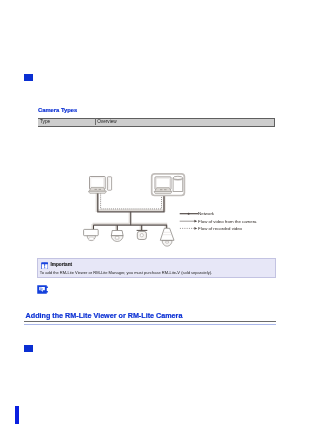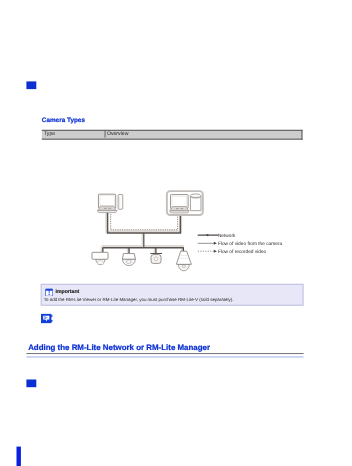--- a/index.html
+++ b/index.html
@@ -150,20 +150,20 @@
   <div class="abs imp-title" style="left:12.9px;top:3px;">Important</div>
   <div class="abs imp-body" style="left:2.2px;top:11.3px;">To add the RM-Lite Viewer or RM-Lite Manager, you must purchase RM-Lite-V (sold separately).</div>
 </div>
 
 <svg class="abs" style="left:37.1px;top:284.9px;" width="11.1" height="9.0" viewBox="0 0 22 18" xmlns="http://www.w3.org/2000/svg">
   <path d="M0.4,0.4 h19 v2.6 h2.2 v3 h-2.2 v6 h2.2 v3 h-2.2 v2.6 h-19 Z" fill="#1340dc"></path>
   <path d="M4.4,4.0 h11.2 v6.7 h-4.0 l-0.6,3.2 l-2.6,-3.2 h-4.0 Z" fill="#ffffff"></path>
   <path d="M6.1,5.7 h3.1 M6.1,7.6 h6.0 M6.1,9.2 h4.4" stroke="#2a55dd" stroke-width="1.0" fill="none"></path>
 </svg>
 
-<div class="abs sec-head" style="left:25.6px;top:312.4px;">Adding the RM-Lite Network or RM-Lite Manager</div>
+<div class="abs sec-head" style="left:25.6px;top:312.4px;">Adding the RM-Lite Viewer or RM-Lite Camera</div>
 <div class="rule-dark" style="left:24px;top:321.2px;width:251.8px;height:1.1px;"></div>
 <div class="rule-white" style="left:24px;top:322.3px;width:251.8px;height:1.9px;"></div>
 <div class="rule-blue" style="left:24px;top:324.2px;width:251.8px;height:1.3px;"></div>
 
 <div class="abs bullet" style="left:24.2px;top:345px;"></div>
 
 <div class="abs" style="left:15px;top:406.3px;width:4.2px;height:17.7px;background:#0a20e0;"></div>
 
 </body></html>

